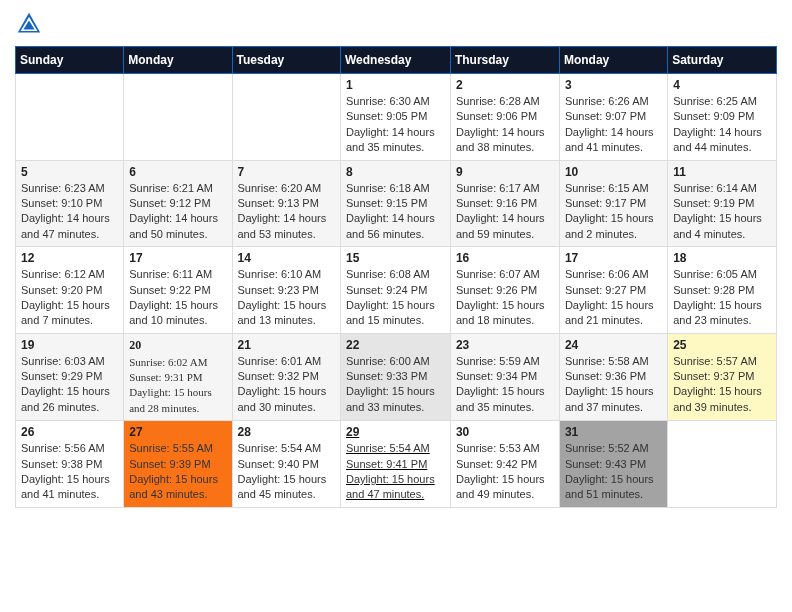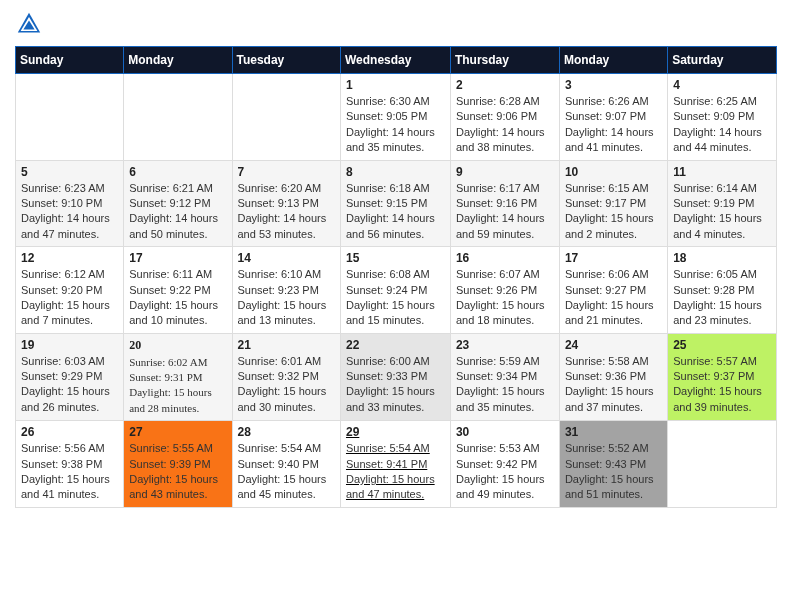--- a/index.html
+++ b/index.html
@@ -228,21 +228,21 @@
             <div class="day-info">Sunrise: 6:00 AM<br>Sunset: 9:33 PM<br>Daylight: 15 hours and 33 minutes.</div>
           </td>
           <td style="background: rgb(245, 245, 245);">
             <div class="day-number">23</div>
             <div class="day-info">Sunrise: 5:59 AM<br>Sunset: 9:34 PM<br>Daylight: 15 hours and 35 minutes.</div>
           </td>
           <td style="background: rgb(245, 245, 245);">
             <div class="day-number">24</div>
             <div class="day-info">Sunrise: 5:58 AM<br>Sunset: 9:36 PM<br>Daylight: 15 hours and 37 minutes.</div>
           </td>
-          <td style="background: #bef264;">
+          <td style="background: #fef9c3;">
             <div class="day-number">25</div>
             <div class="day-info">Sunrise: 5:57 AM<br>Sunset: 9:37 PM<br>Daylight: 15 hours and 39 minutes.</div>
           </td>
         </tr>
         <tr>
           <td style="background: rgb(255, 255, 255);">
             <div class="day-number">26</div>
             <div class="day-info">Sunrise: 5:56 AM<br>Sunset: 9:38 PM<br>Daylight: 15 hours and 41 minutes.</div>
           </td>
           <td style="background: #f97316; margin-left: 16px;">

